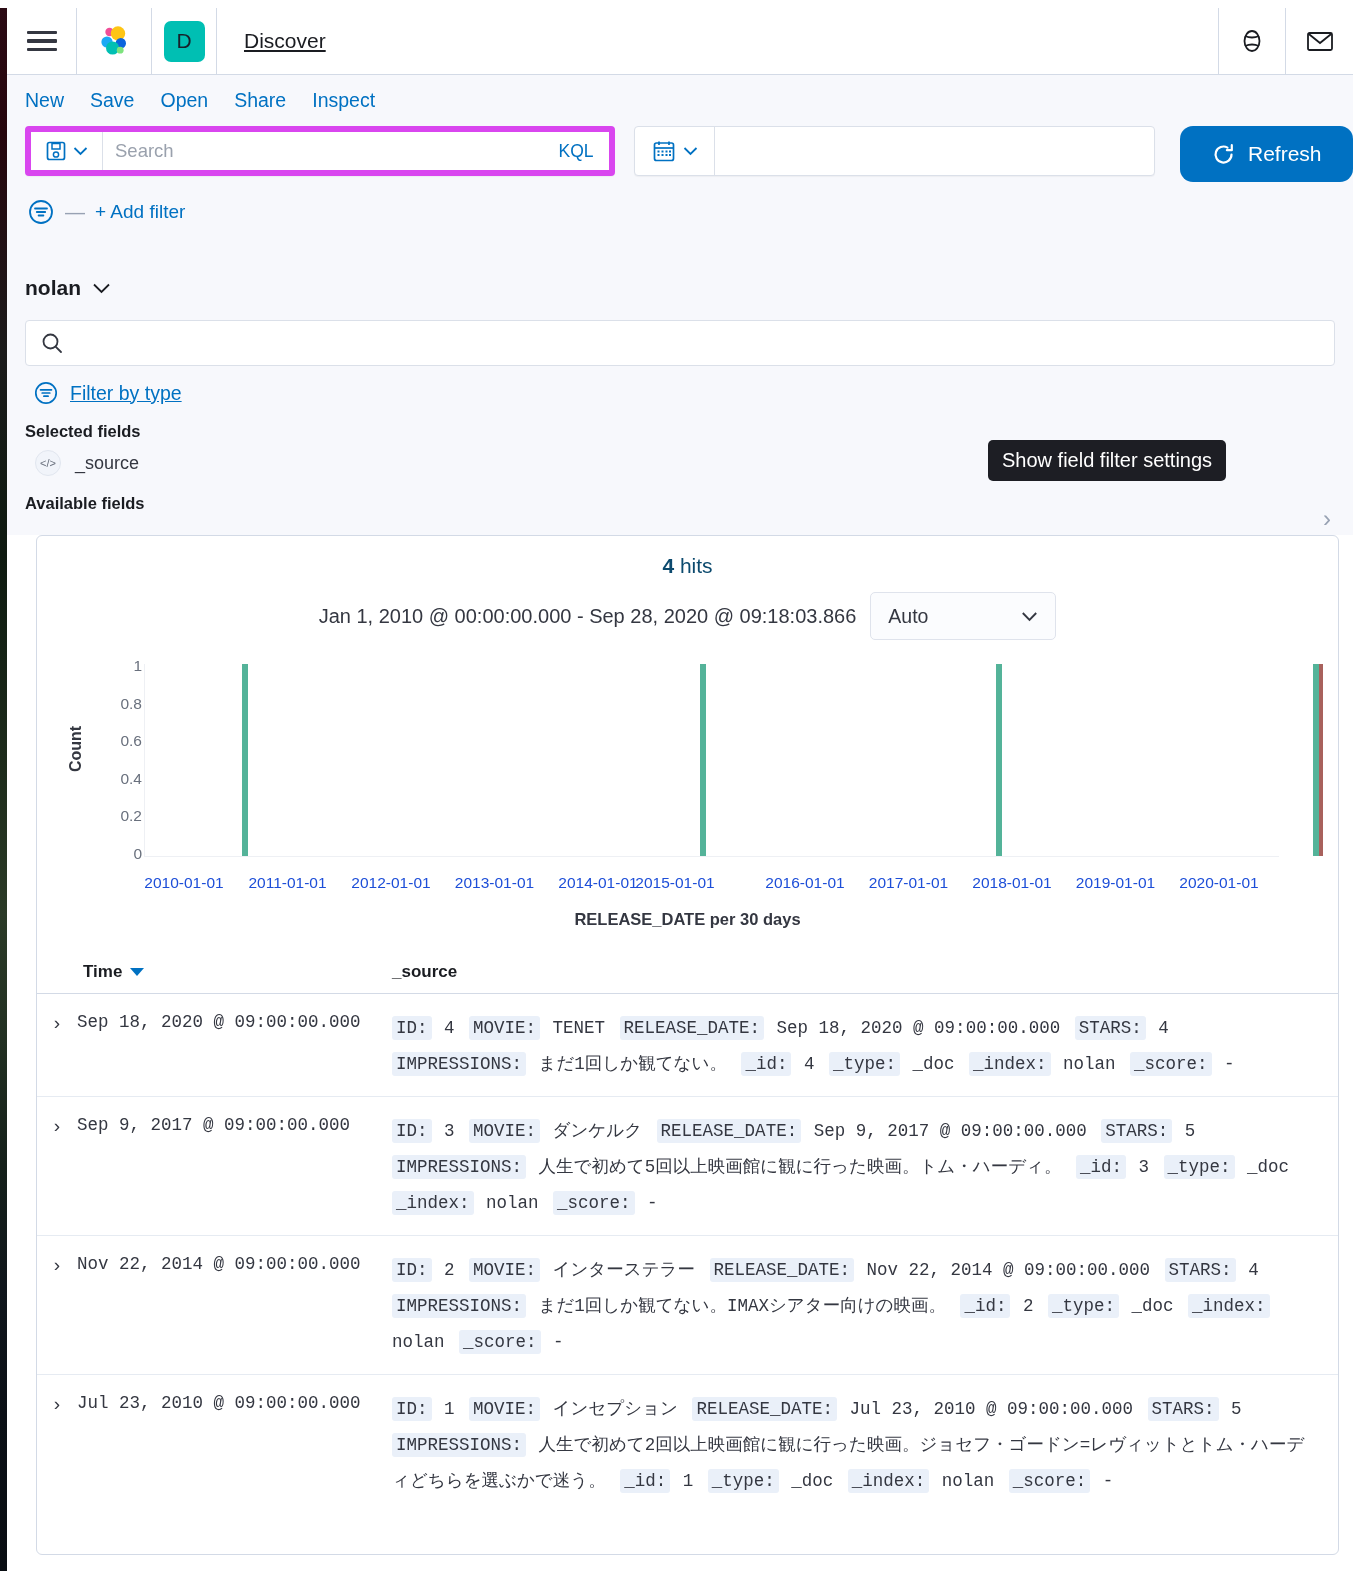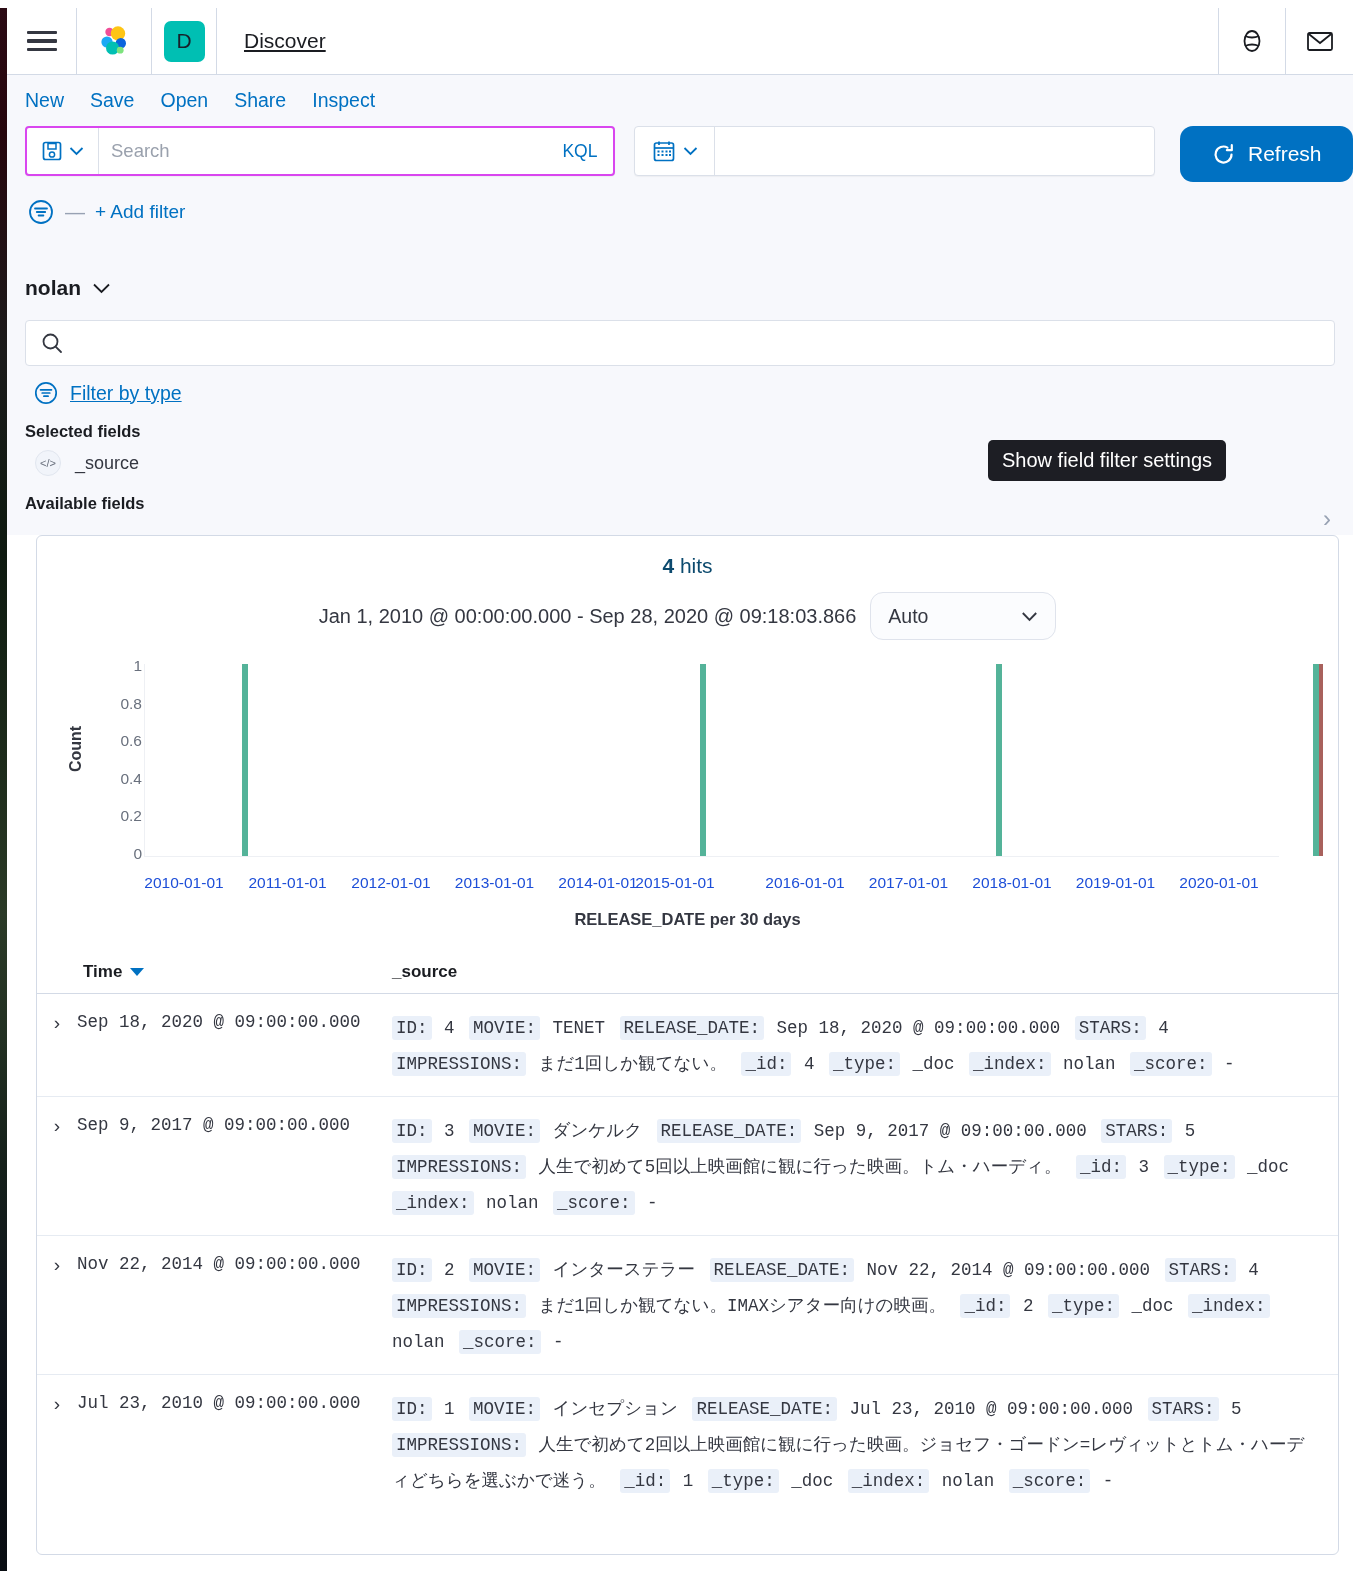--- a/index.html
+++ b/index.html
@@ -43,21 +43,21 @@
   
   .topwrap{
     position:absolute; left:7px; top:75px; right:0; height:185px;
     background:#f7f8fc;
   }
   .menubar{ display:flex; gap:26px; padding:14px 18px 0 18px; }
   .menubar a{ color:#0071c2; font-size:19.5px; text-decoration:none; cursor:pointer;}
   .qrow{ display:flex; align-items:flex-start; padding:14px 0 0 18px; gap:10px;}
   .qbox{
     display:flex; align-items:center; width:596px; height:50px;
-    background:#fff; border:2px solid #d946ef; border-radius:4px;
+    background:#fff; border:6px solid #d946ef; border-radius:4px;
     box-shadow:0 1px 1px rgba(0,0,0,.04);
   }
   .saveq{
     width:72px; height:100%; display:flex;align-items:center;justify-content:center;gap:6px;
     border-right:1px solid #dbe0e9;
   }
   .qinput{ flex:1; border:none; outline:none; font-size:18.5px; color:#69707d; padding:0 12px; background:transparent;}
   .qinput::placeholder{ color:#9aa1ad;}
   .kql{ color:#0071c2; font-size:17.5px; padding-right:16px; cursor:pointer;}
   .dbox{
@@ -110,21 +110,21 @@
   
   .panel{
     position:absolute; left:36px; top:535px; width:1303px; height:1020px;
     background:#fff; border:1px solid #d3dae6; border-radius:6px;
   }
   .hits{ text-align:center; padding-top:18px; font-size:21px; color:#0c4a6e;}
   .hits b{ font-weight:bold;}
   .rangerow{ display:flex; align-items:center; justify-content:center; gap:14px; padding-top:14px;}
   .rangetxt{ font-size:20px; color:#343741;}
   .interval{
-    width:186px;height:48px;background:#fbfcfe;border:1px solid #dfe3ec;border-radius:13px;
+    width:186px;height:48px;background:#fbfcfe;border:1px solid #dfe3ec;border-radius:5px;
     display:flex;align-items:center;justify-content:space-between;padding:0 17px;font-size:19.5px;color:#343741;cursor:pointer;
   }
   
   .chart{ position:relative; margin-top:12px; height:300px;}
   .ylabel{
     position:absolute; left:16px; top:88px; transform:rotate(-90deg); transform-origin:center;
     font-size:16px; font-weight:bold; color:#343741;
   }
   .ytick{ position:absolute; right:0; font-size:15.5px; color:#69707d; width:60px; text-align:right;}
   .yaxis{ position:absolute; left:35px; top:0; width:70px; height:200px;}

